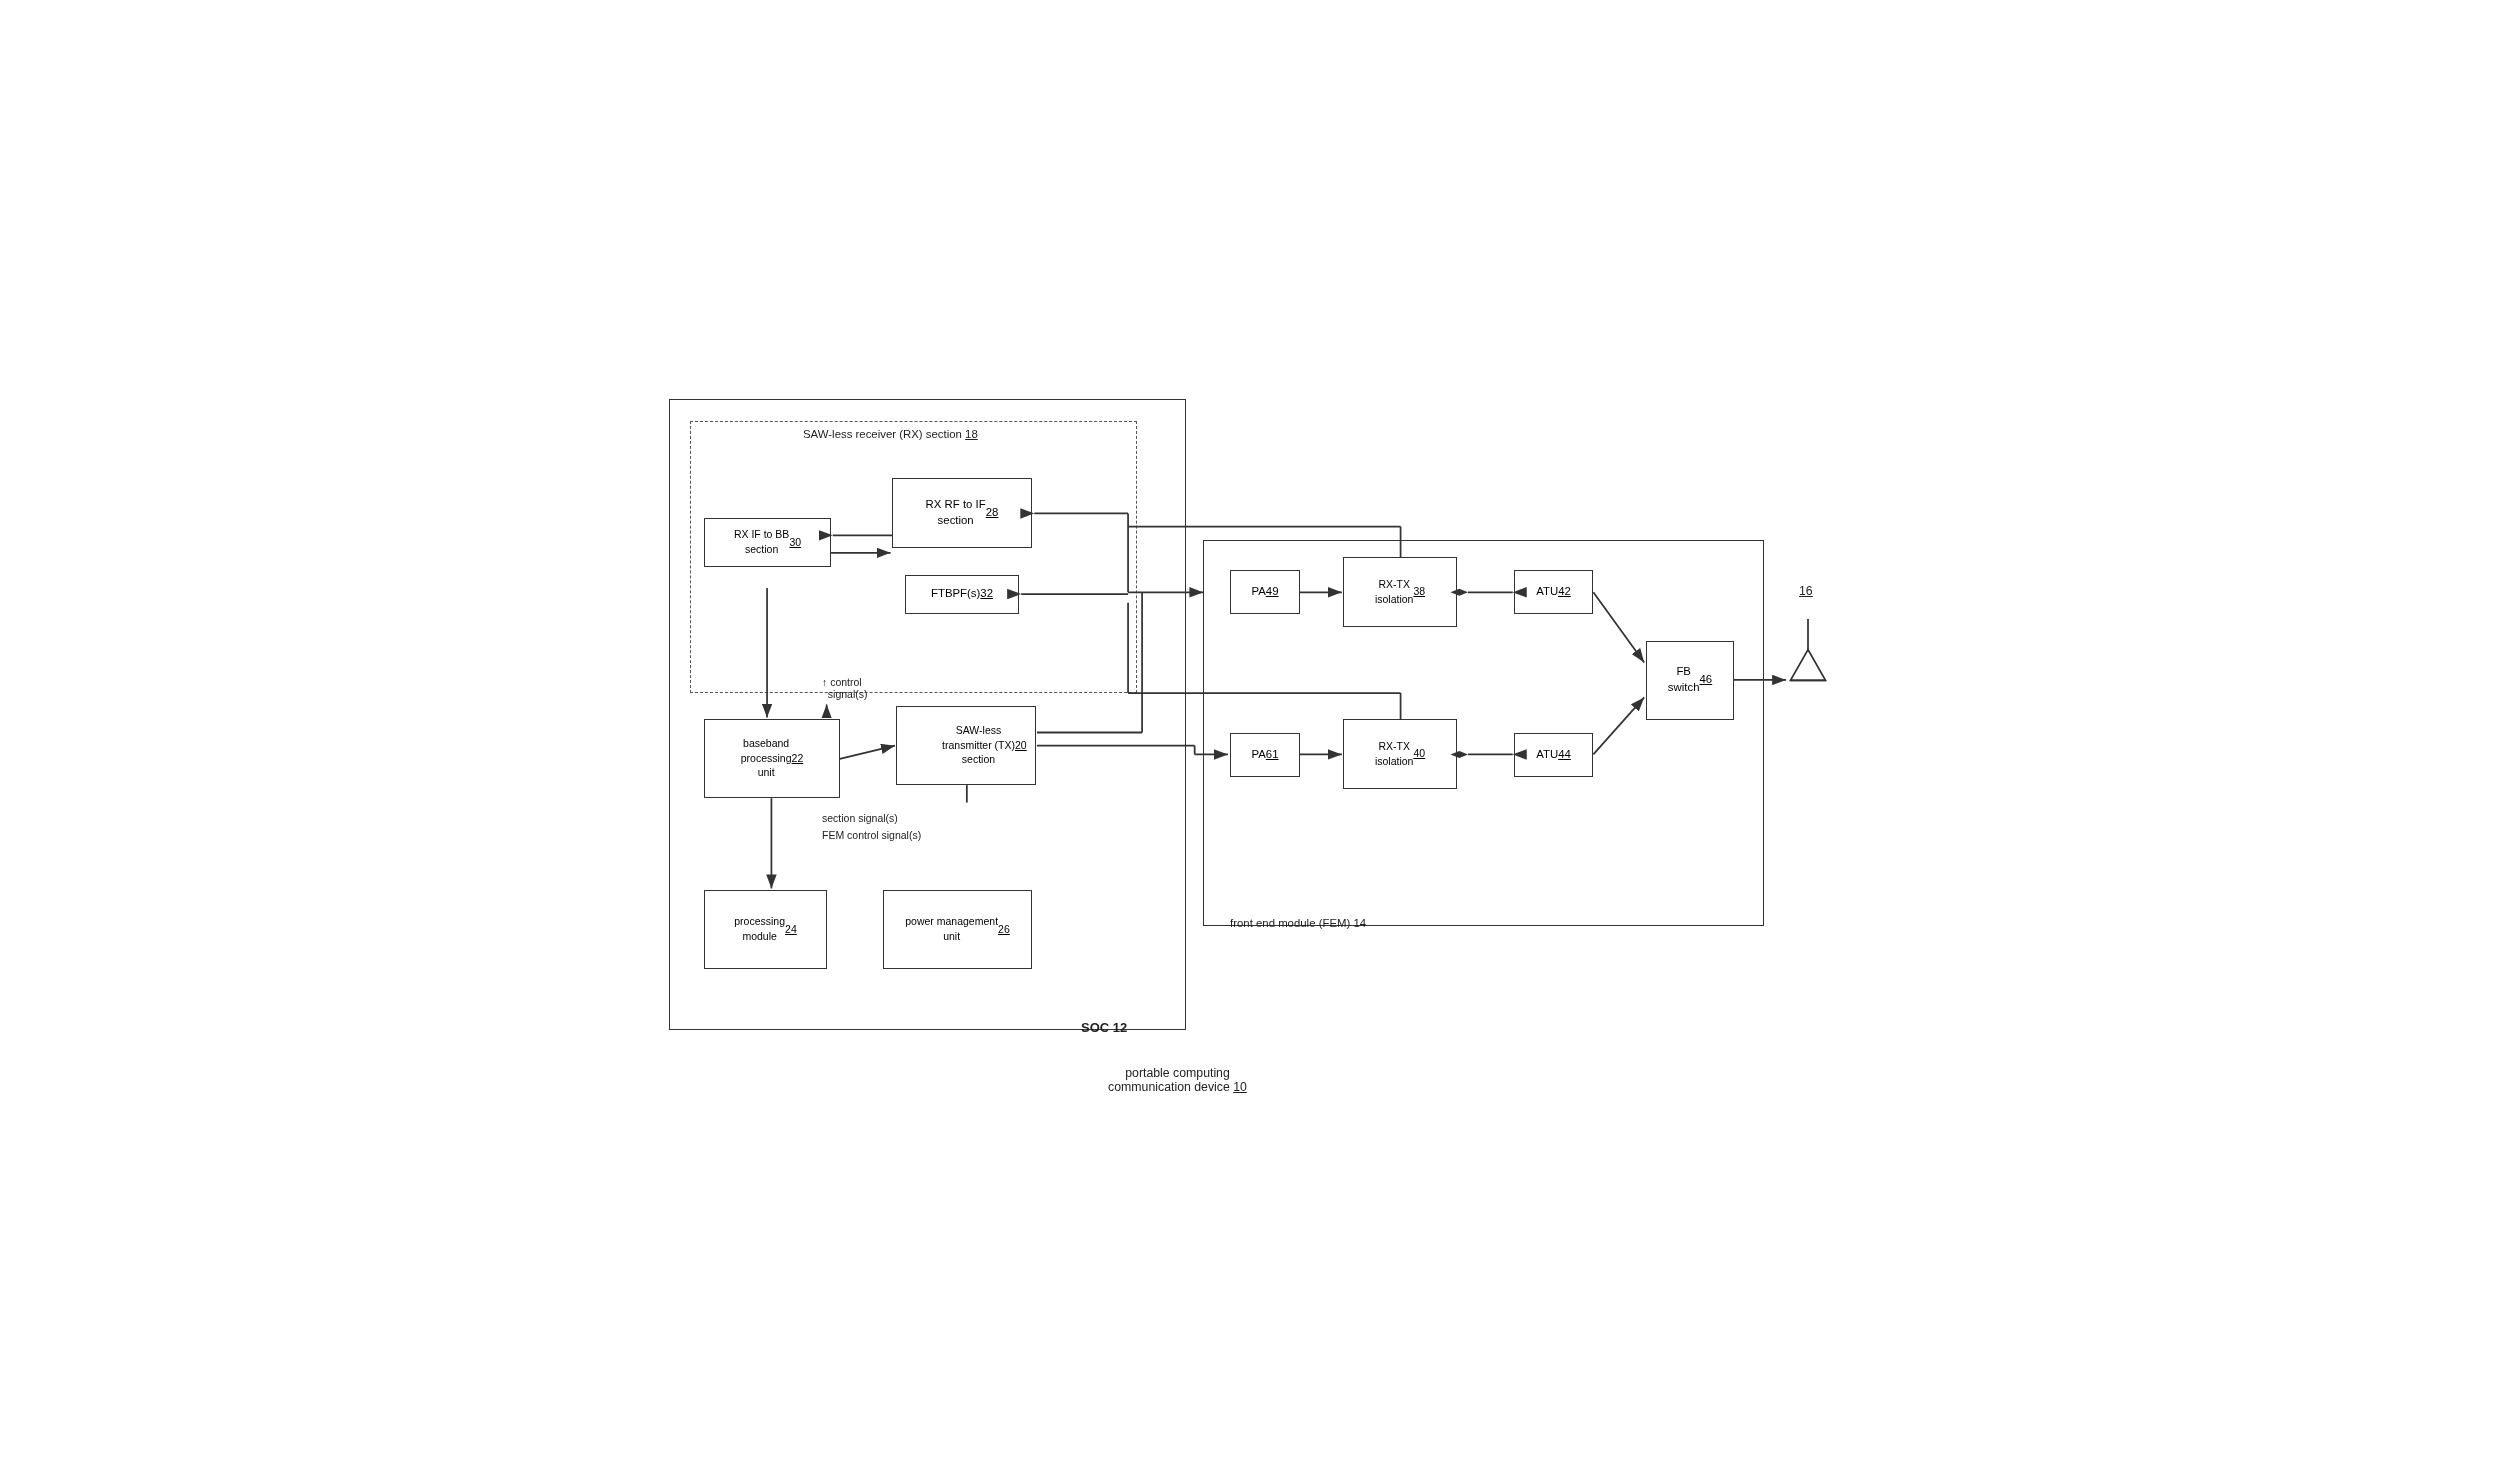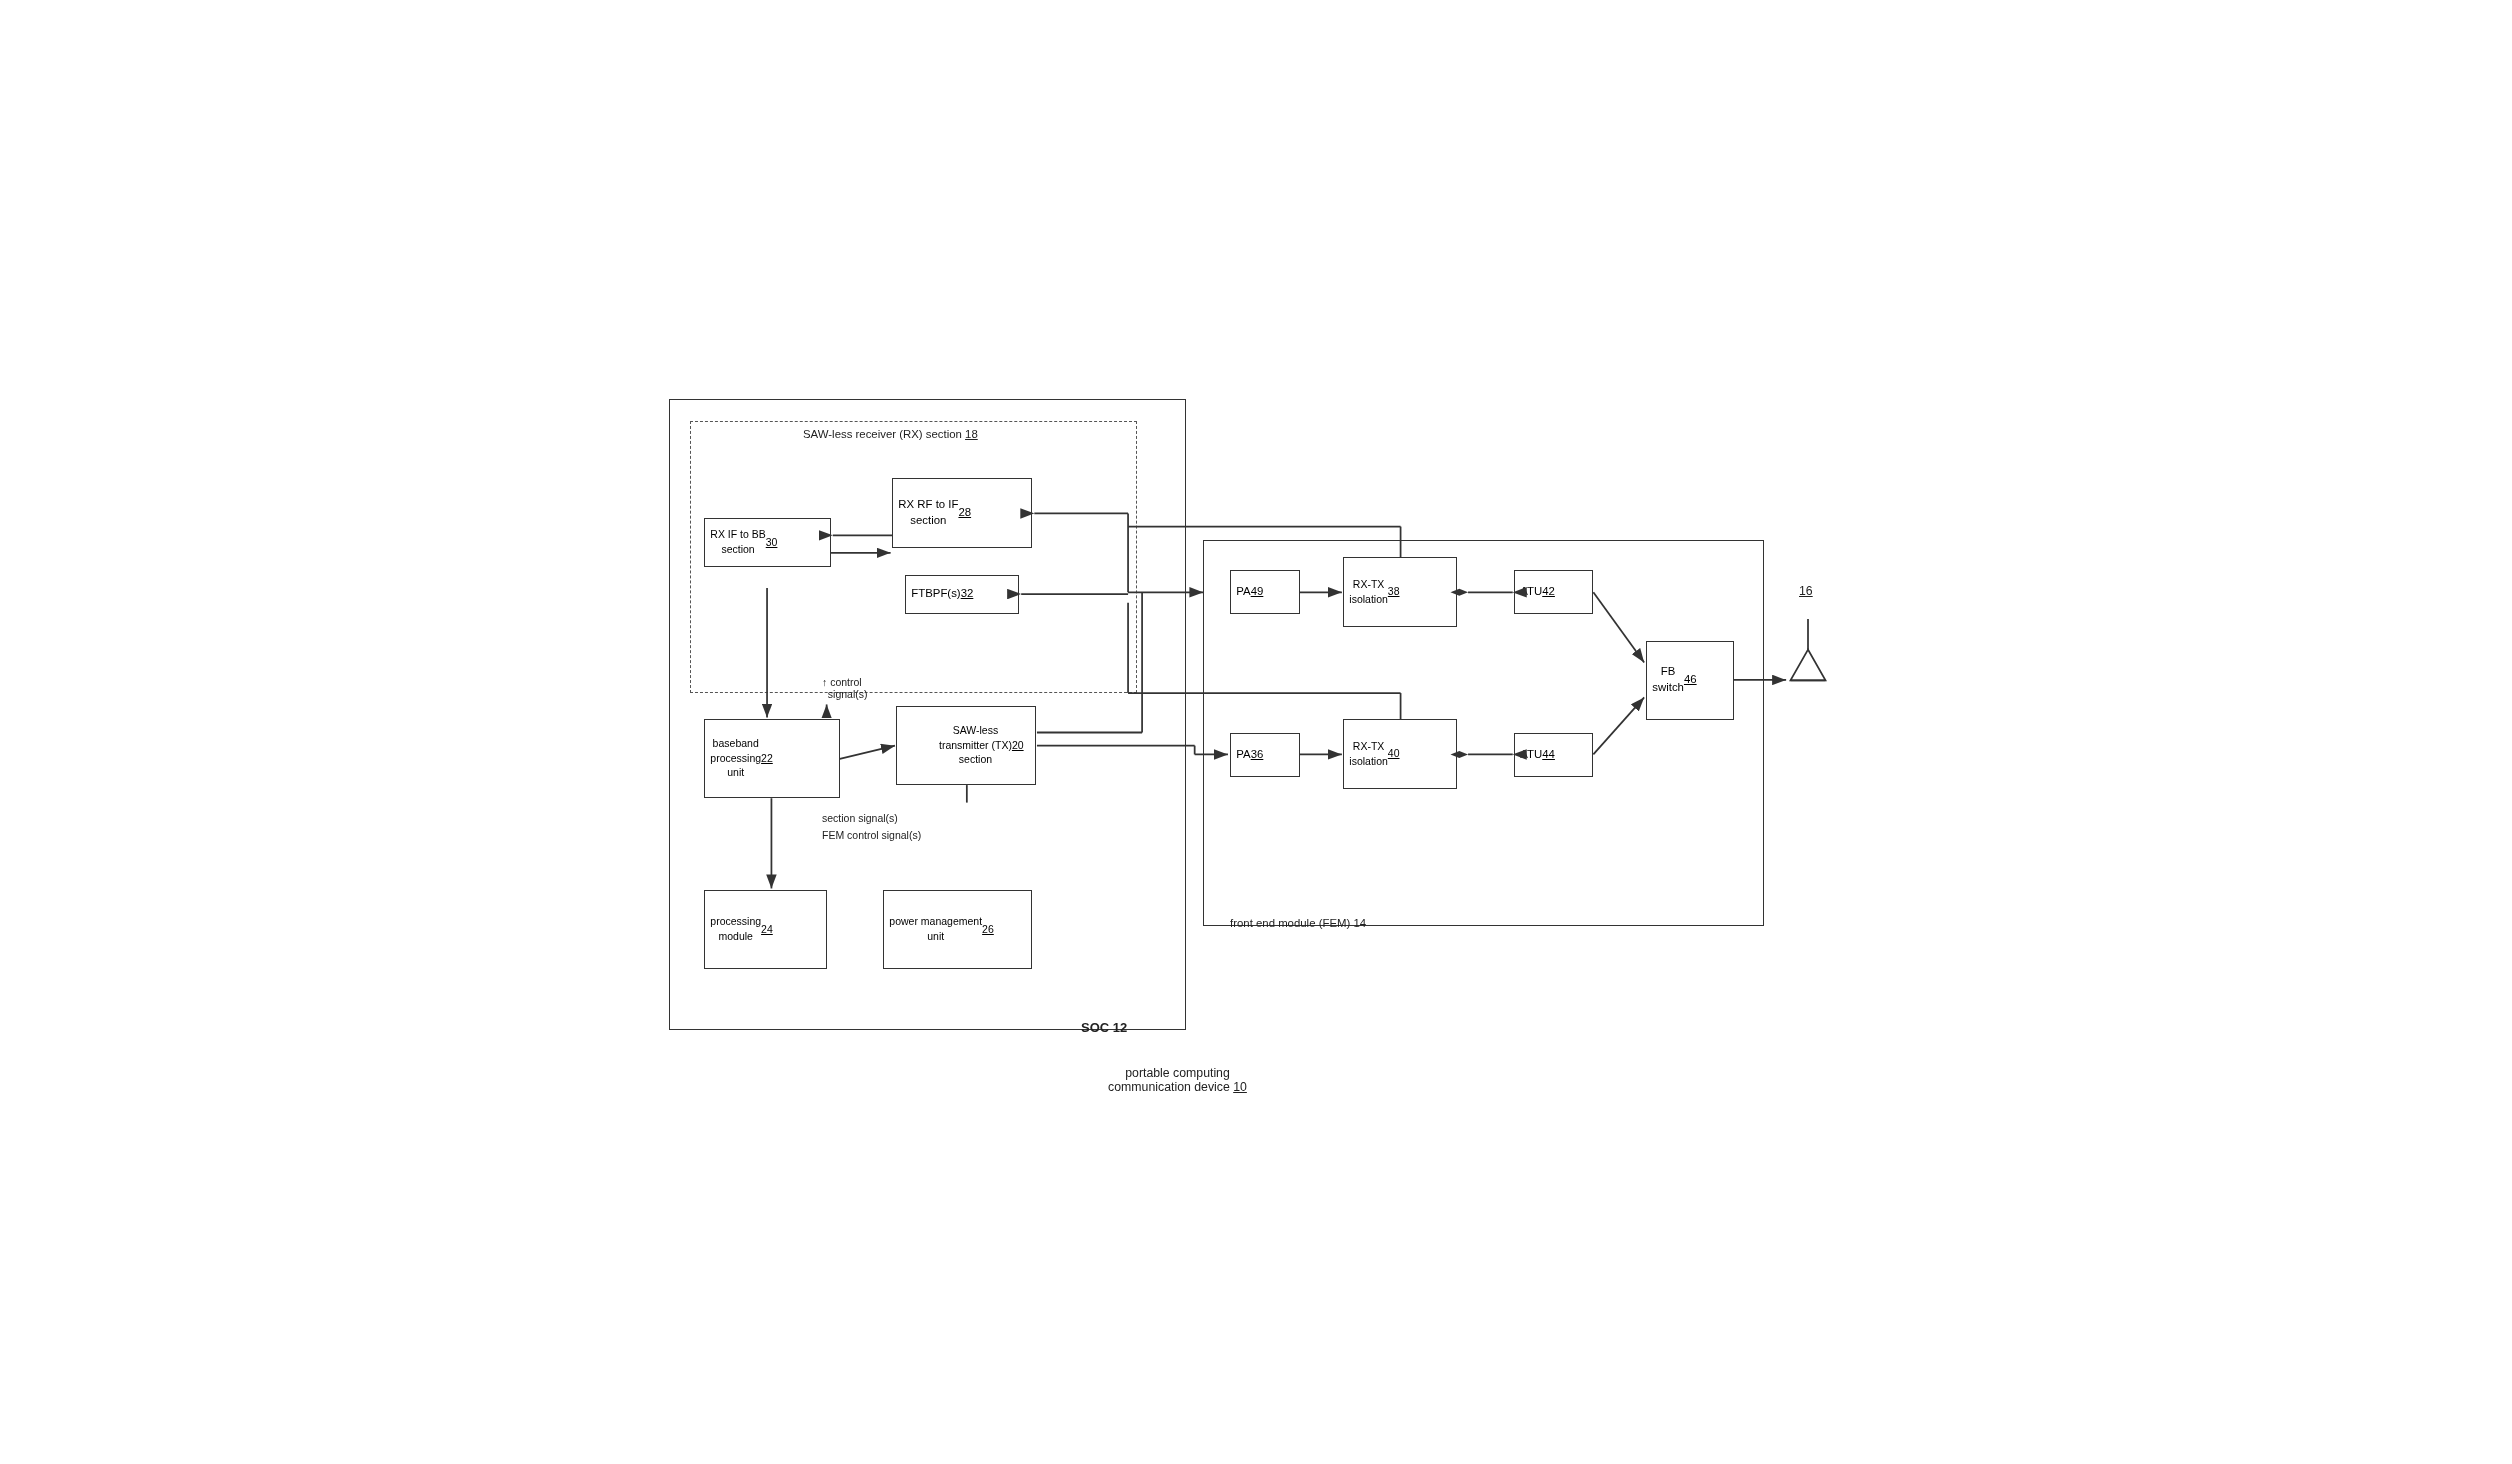--- a/index.html
+++ b/index.html
@@ -16,20 +16,21 @@
       position: relative;
       width: 1210px;
       height: 701px;
     }
     .block {
       position: absolute;
       border: 1.8px solid #333;
       background: #fff;
       display: flex;
       align-items: center;
+      justify-content: center;
       text-align: center;
       font-size: 11.4px;
       line-height: 1.4;
       padding: 5.3px;
     }
     .block u {
       text-decoration: underline;
     }
     .dashed-box {
       position: absolute;
@@ -105,21 +106,21 @@
 
   <div class="block" style="left:232px; top:508px; width:149px; height:79px; font-size:10.5px;">
     power management<br>unit <u>26</u>
   </div>
 
   <div class="block" style="left:579px; top:188px; width:70px; height:44px; font-size:11.4px;">
     PA <u>49</u>
   </div>
 
   <div class="block" style="left:579px; top:351px; width:70px; height:44px; font-size:11.4px;">
-    PA <u>36</u>
+    PA <u>61</u>
   </div>
 
   <div class="block" style="left:692px; top:175px; width:114px; height:70px; font-size:10.5px;">
     RX-TX<br>isolation <u>38</u>
   </div>
 
   <div class="block" style="left:692px; top:337px; width:114px; height:70px; font-size:10.5px;">
     RX-TX<br>isolation <u>40</u>
   </div>
 

